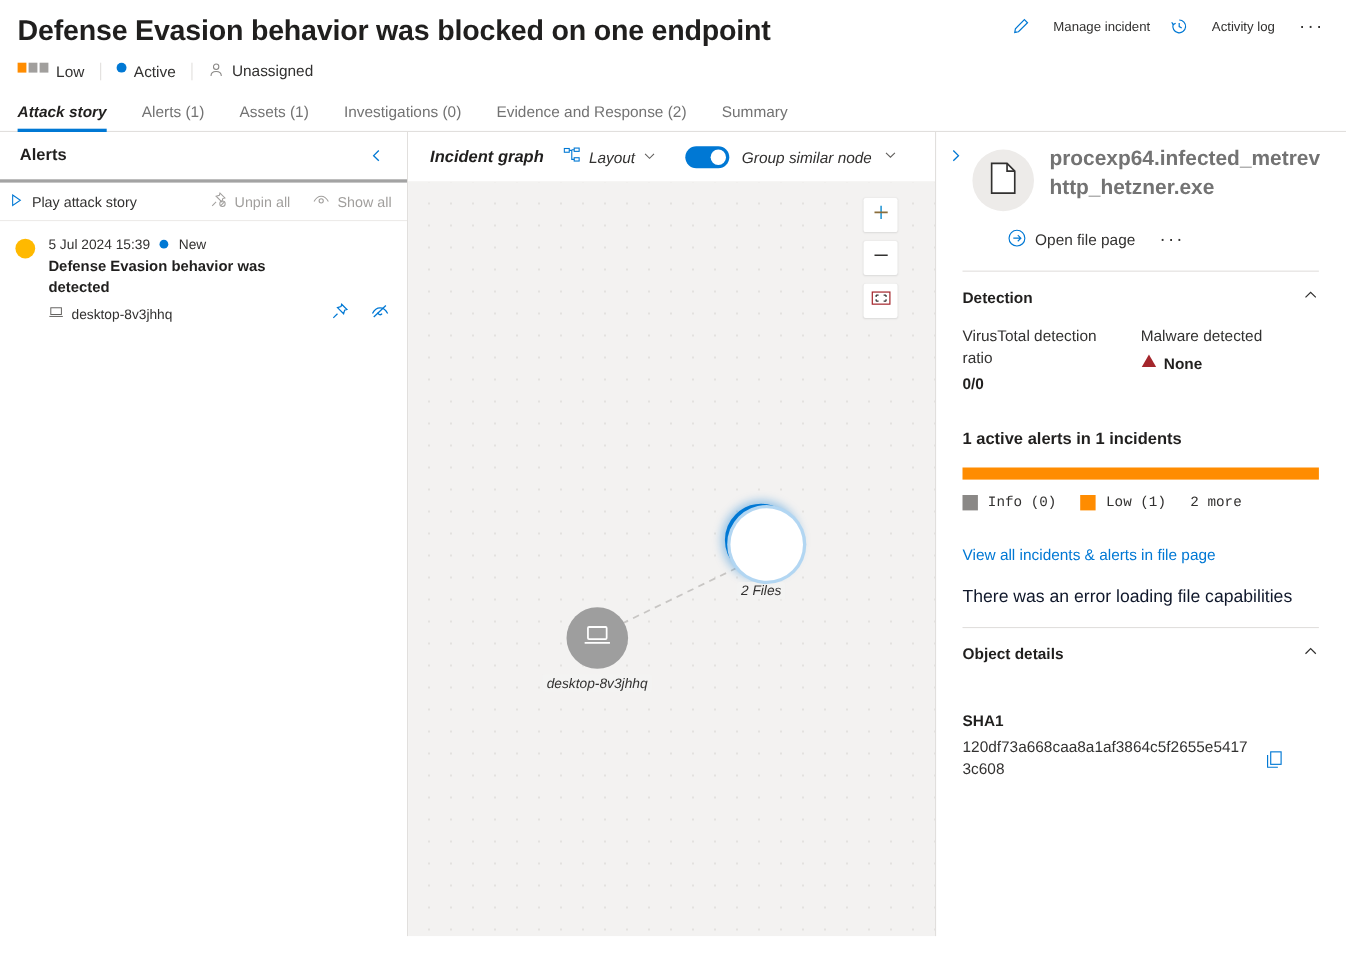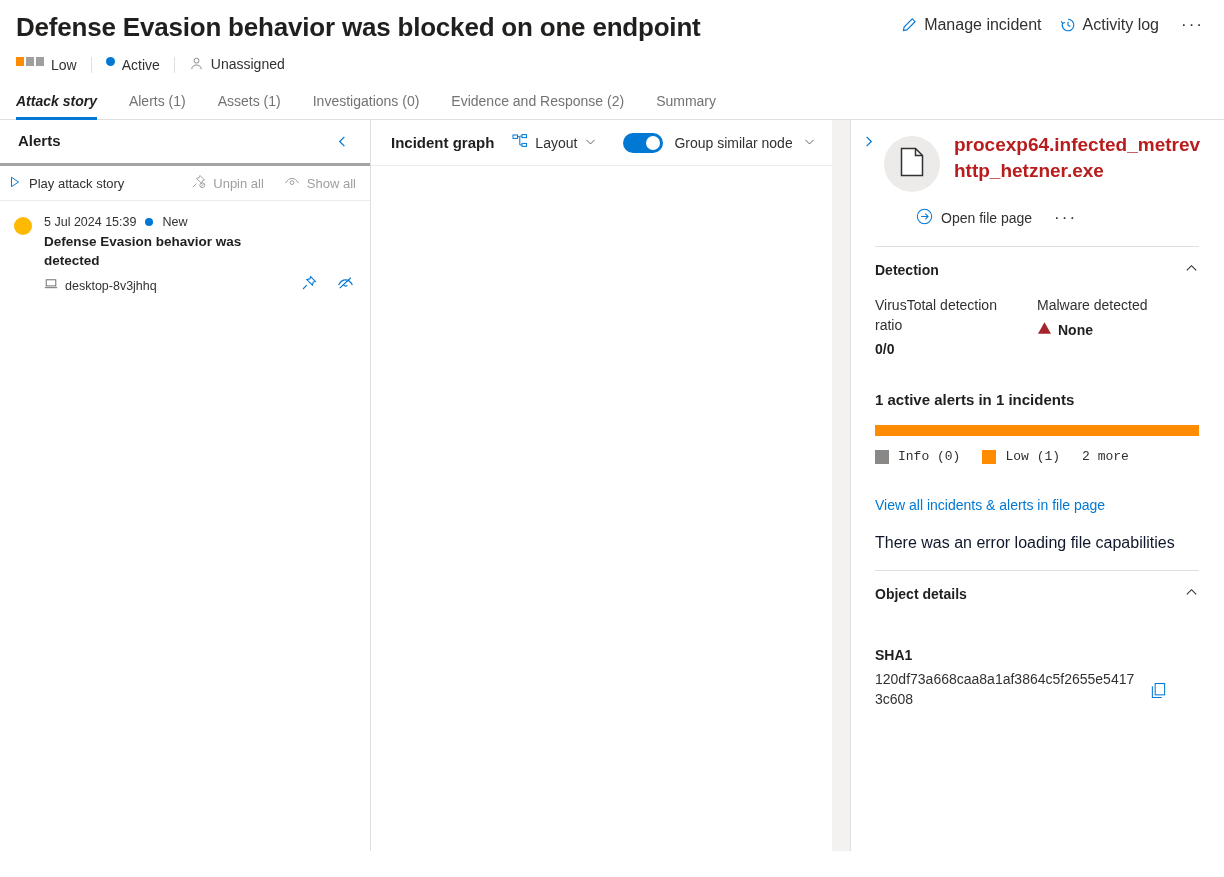--- a/index.html
+++ b/index.html
@@ -15,22 +15,22 @@
 
   
   .header { padding: 10px 16px 0 16px; }
   .title-row { display: flex; align-items: flex-start; }
   .incident-title {
     font-size: 26px; font-weight: bold; letter-spacing: -0.2px;
     color: #201f1e; line-height: 34px; margin: 0; flex: 1;
   }
   .header-actions { display: flex; align-items: center; gap: 18px; padding-top: 6px; }
   .hdr-btn {
-    display: flex; align-items: center; gap: 7px;
-    font-size: 16px; color: #323130; cursor: pointer; white-space: nowrap;
+    display: flex; align-items: center; gap: 22px;
+    font-size: 12px; color: #323130; cursor: pointer; white-space: nowrap;
   }
   .hdr-btn svg { display: block; }
   .ellipsis-btn {
     color: #323130; font-size: 17px; letter-spacing: 2px;
     cursor: pointer; padding: 0 4px; line-height: 10px;
   }
 
   
   .meta-row {
     display: flex; align-items: center; gap: 0;
@@ -92,21 +92,21 @@
   .alert-meta .newdot { width: 8px; height: 8px; border-radius: 50%; background: #0078d4; display:block; }
   .alert-title {
     font-size: 13.5px; font-weight: bold; color: #201f1e;
     line-height: 19px; margin-top: 3px; max-width: 205px;
   }
   .alert-device { display: flex; align-items: center; gap: 7px; font-size: 12.5px; color: #323130; margin-top: 7px; }
   .alert-icons { position: absolute; right: 16px; bottom: 12px; display: flex; gap: 20px; }
   .alert-icons span { cursor: pointer; display:flex; }
 
   
-  .graph-pane { flex: 1; display: flex; flex-direction: row; position: relative; }
+  .graph-pane { flex: 1; display: flex; flex-direction: column; position: relative; font-style: italic; }
   .graph-toolbar {
     display: flex; align-items: center; gap: 0; height: 46px;
     padding: 0 16px 0 20px; border-bottom: 1px solid #edebe9; background: #fff;
   }
   .graph-title { font-size: 15px; font-weight: bold; color: #201f1e; margin-right: 18px; }
   .layout-btn { display: flex; align-items: center; gap: 7px; font-size: 14px; cursor: pointer; }
   .toggle-wrap { display: flex; align-items: center; gap: 11px; margin-left: 26px; }
   .toggle {
     width: 40px; height: 20px; border-radius: 10px; background: #0078d4;
     position: relative; cursor: pointer; flex: none;
@@ -158,21 +158,21 @@
     display: flex; flex-direction: column; overflow: hidden;
   }
   .details-head { display: flex; padding: 12px 14px 0 0; }
   .details-chev { padding: 0 8px 0 10px; cursor: pointer; display:flex; align-items:flex-start; padding-top: 2px; }
   .file-hero { display: flex; gap: 14px; align-items: flex-start; padding-left: 0; }
   .file-avatar {
     width: 56px; height: 56px; border-radius: 50%; background: #edebe9;
     display: flex; align-items: center; justify-content: center; flex: none; margin-top: 4px;
   }
   .file-name {
-    font-size: 19px; font-weight: bold; color: #b91c1c; line-height: 26px;
+    font-size: 19px; font-weight: bold; color: #737373; line-height: 26px;
     word-break: break-all; max-width: 250px;
   }
   .details-actions { display: flex; align-items: center; gap: 18px; padding: 16px 0 0 65px; }
   .open-link { display: flex; align-items: center; gap: 8px; font-size: 14px; color: #323130; cursor: pointer; }
   .sect { padding: 0 25px 0 24px; }
   .sect-hr { height: 1px; background: #e1dfdd; margin: 18px 25px 0 24px; }
   .sect-head {
     display: flex; align-items: center; justify-content: space-between;
     padding: 14px 0 10px 0; font-size: 14px; font-weight: bold; color: #201f1e; cursor: pointer;
   }

